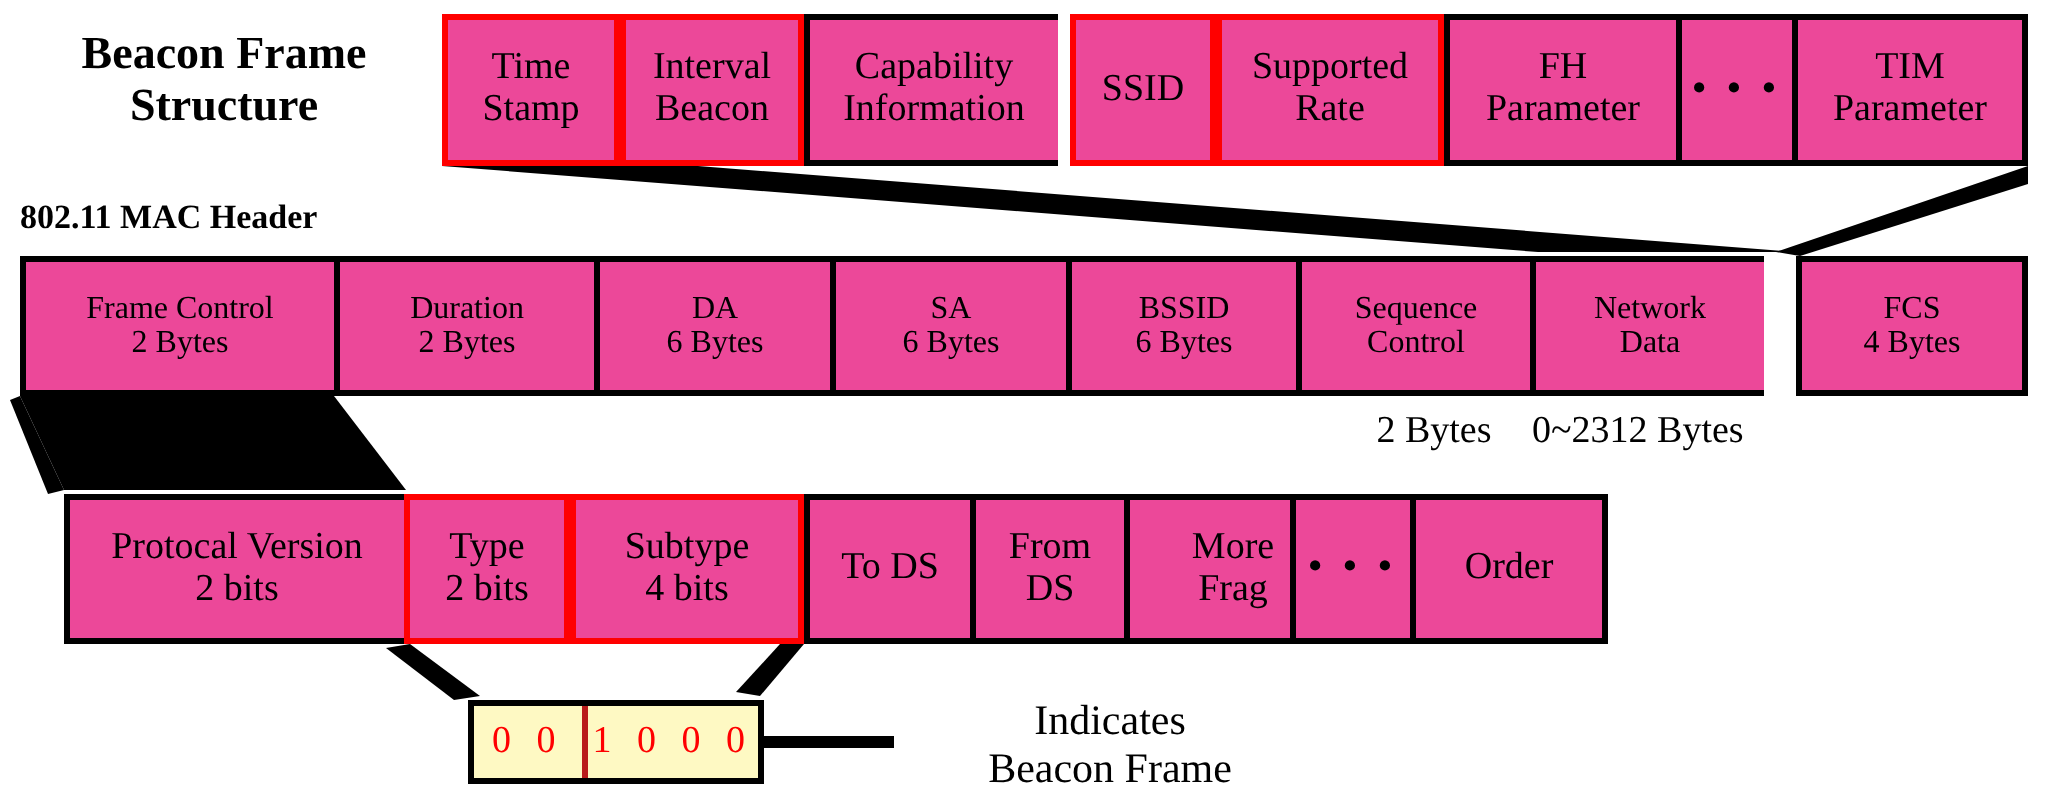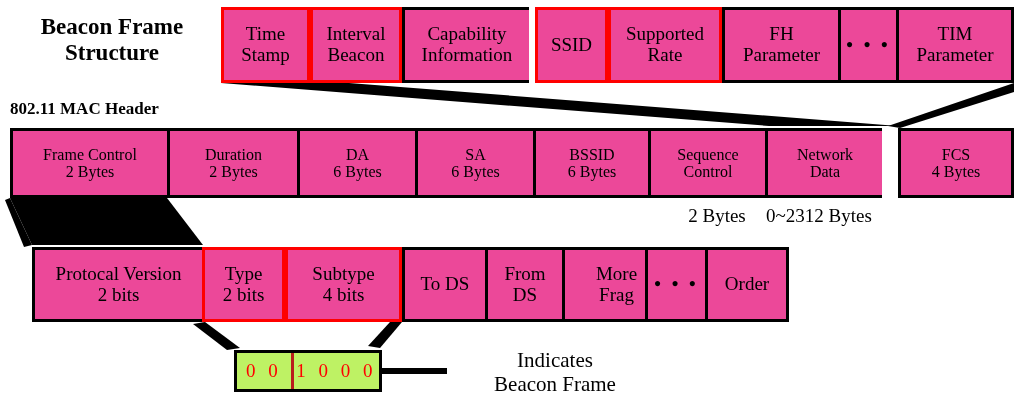--- a/index.html
+++ b/index.html
@@ -35,21 +35,21 @@
   .cell.red{border:3px solid #ff0000 !important;z-index:6;}
 
   .dots{letter-spacing:3px;font-weight:bold;}
 
   
   svg.conn{position:absolute;left:0;top:0;width:1024px;height:406px;pointer-events:none;}
 
   
   .bits{
     position:absolute;box-sizing:border-box;border:3px solid #000;
-    background:#bef264;display:flex;z-index:7;
+    background:#fef9c3;display:flex;z-index:7;
   }
   .bits .bcell{
     display:flex;align-items:center;justify-content:center;
     color:#ff0000;letter-spacing:4px;box-sizing:border-box;
   }
   .bits .bcell.div{border-left:3px solid #b91c1c;}
 
   .note{
     position:absolute;text-align:center;color:#000;line-height:1.15;
   }
@@ -231,21 +231,21 @@
         <span class="txt">
           <span class="l2">More</span>
           <span class="l2">Frag</span>
         </span>
       </div>
       <div class="cell" style="left: 613px; width: 60px;">
         <span class="txt">
           <span class="l2 dots">• • •</span>
         </span>
       </div>
-      <div class="cell last" style="left: 673px; width: 84px;">
+      <div class="cell last" style="left: 673px; width: 99px;">
         <span class="txt">
           <span class="l2">Order</span>
         </span>
       </div>
     </div>
 
   <div class="bits" style="left:234px;top:350px;width:148px;height:42px;font-size:19px;">
     <div class="bcell" style="width:56px;">0 0</div>
     <div class="bcell div" style="width:92px;">1 0 0 0</div>
   </div>

